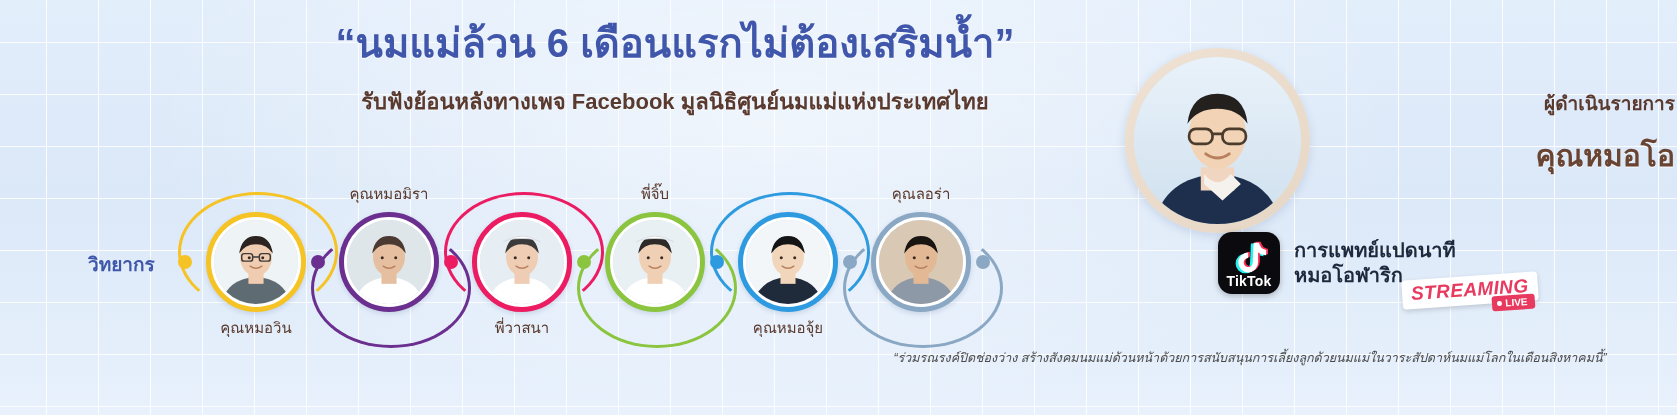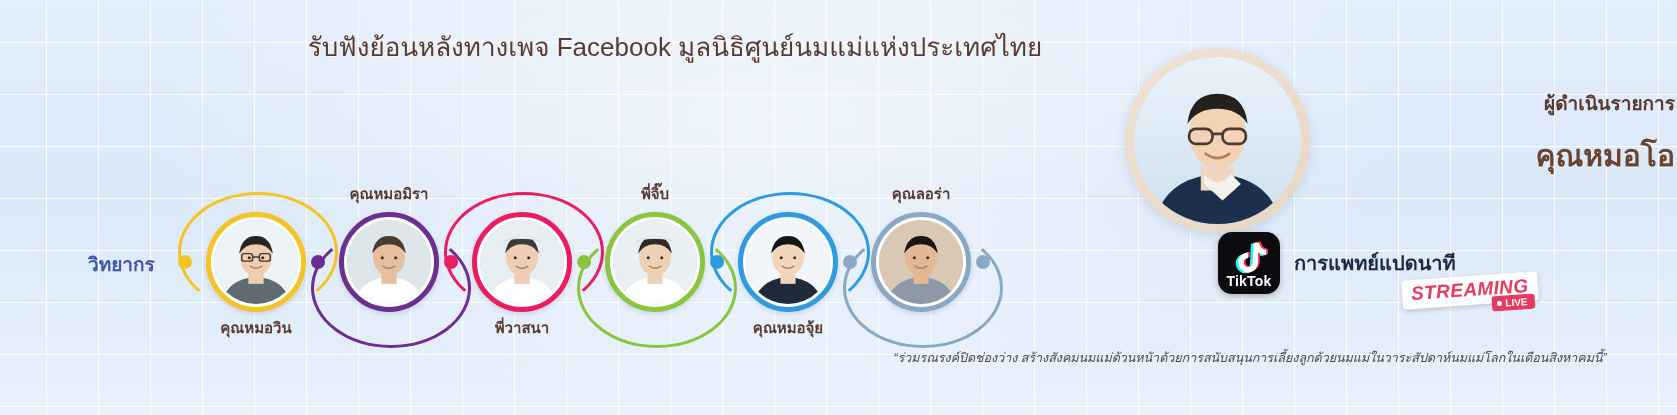--- a/index.html
+++ b/index.html
@@ -38,21 +38,21 @@
     font-size:40px;font-weight:bold;letter-spacing:.5px;line-height:1.1;
     color:#3f56ab;
     text-shadow:0 1px 0 rgba(255,255,255,.7);
   }
   .h-quote{
     font-size:40px;font-weight:bold;line-height:1.25;margin-top:2px;
     color:#3f56ab;
     text-shadow:0 1px 0 rgba(255,255,255,.7);
   }
   .h-sub{
-    margin-top:10px;font-size:26px;font-weight:normal;color:#5a3a2e;
+    margin-top:16px;font-size:22px;font-weight:bold;color:#5a3a2e;
     text-shadow:0 1px 0 rgba(255,255,255,.6);
   }
 
   
   .speakers{position:absolute;left:0;top:182px;width:1030px;height:160px;}
   .spk-label{
     position:absolute;left:88px;top:67px;font-size:19px;font-weight:bold;
     color:#3f56ab;
   }
   .node{position:absolute;top:30px;width:100px;height:100px;}
@@ -62,21 +62,21 @@
     background:#fff;
     box-shadow:0 2px 5px rgba(60,90,140,.18);
   }
   .ring.double{box-shadow:0 0 0 3px #fff inset,0 2px 5px rgba(60,90,140,.18);}
   .photo{
     position:absolute;inset:8px;border-radius:50%;overflow:hidden;
     background:#cfd9e6;
   }
   .nm-top,.nm-bot{
     position:absolute;left:50%;transform:translateX(-50%);
-    white-space:nowrap;font-size:15px;font-weight:bold;color:#5a3a2e;
+    white-space:nowrap;font-size:15px;font-weight:normal;color:#5a3a2e;
   }
   .nm-top{top:-30px;}
   .nm-bot{top:104px;}
   .dot{
     position:absolute;width:14px;height:14px;border-radius:50%;top:73px;
   }
   .arc{
     position:absolute;width:160px;height:120px;top:18px;
     border-radius:50%;
     border:3px solid transparent;
@@ -144,20 +144,21 @@
   }
 </style>
 </head>
 <body>
 
 <div class="banner">
   <div class="grid"></div>
   <div class="glow"></div>
 
   <div class="headline">
+    <div class="h-quote">“นมแม่ล้วน 6 เดือนแรกไม่ต้องเสริมน้ำ”</div>
     <div class="h-sub">รับฟังย้อนหลังทางเพจ Facebook มูลนิธิศูนย์นมแม่แห่งประเทศไทย</div>
   </div>
 
   <div class="speakers">
     <div class="spk-label">วิทยากร</div>
     <div id="nodes">
         <div class="node" style="left: 206px;">
           <div class="ring double" style="border-color: rgb(246, 195, 36);"></div>
           <div class="photo"><svg viewBox="0 0 100 100" width="100%" height="100%">
               <rect width="100" height="100" fill="#eef3f6"></rect>
@@ -297,20 +298,21 @@
     <div class="tt-logo">
       <svg class="tt-note" viewBox="0 0 40 40">
         <path d="M24 3 h6 a10 10 0 0 0 8 8 v6 a16 16 0 0 1 -9 -3 v11 a11 11 0 1 1 -11 -11 v6 a5 5 0 1 0 5 5 z" fill="#25f4ee" transform="translate(-3,1)"></path>
         <path d="M24 3 h6 a10 10 0 0 0 8 8 v6 a16 16 0 0 1 -9 -3 v11 a11 11 0 1 1 -11 -11 v6 a5 5 0 1 0 5 5 z" fill="#fe2c55" transform="translate(2,-1)"></path>
         <path d="M24 3 h6 a10 10 0 0 0 8 8 v6 a16 16 0 0 1 -9 -3 v11 a11 11 0 1 1 -11 -11 v6 a5 5 0 1 0 5 5 z" fill="#ffffff"></path>
       </svg>
       <div class="tt-word">TikTok</div>
     </div>
     <div class="tt-text">
       <div>การแพทย์แปดนาที</div>
+      <div>หมอโอฬาริก</div>
     </div>
   </div>
 
   <div class="stream">
     <div class="stream-bar">
       <span class="stream-word">STREAMING</span>
     </div>
     <div class="live">
       <span class="bullet"></span>
       <span>LIVE</span>

